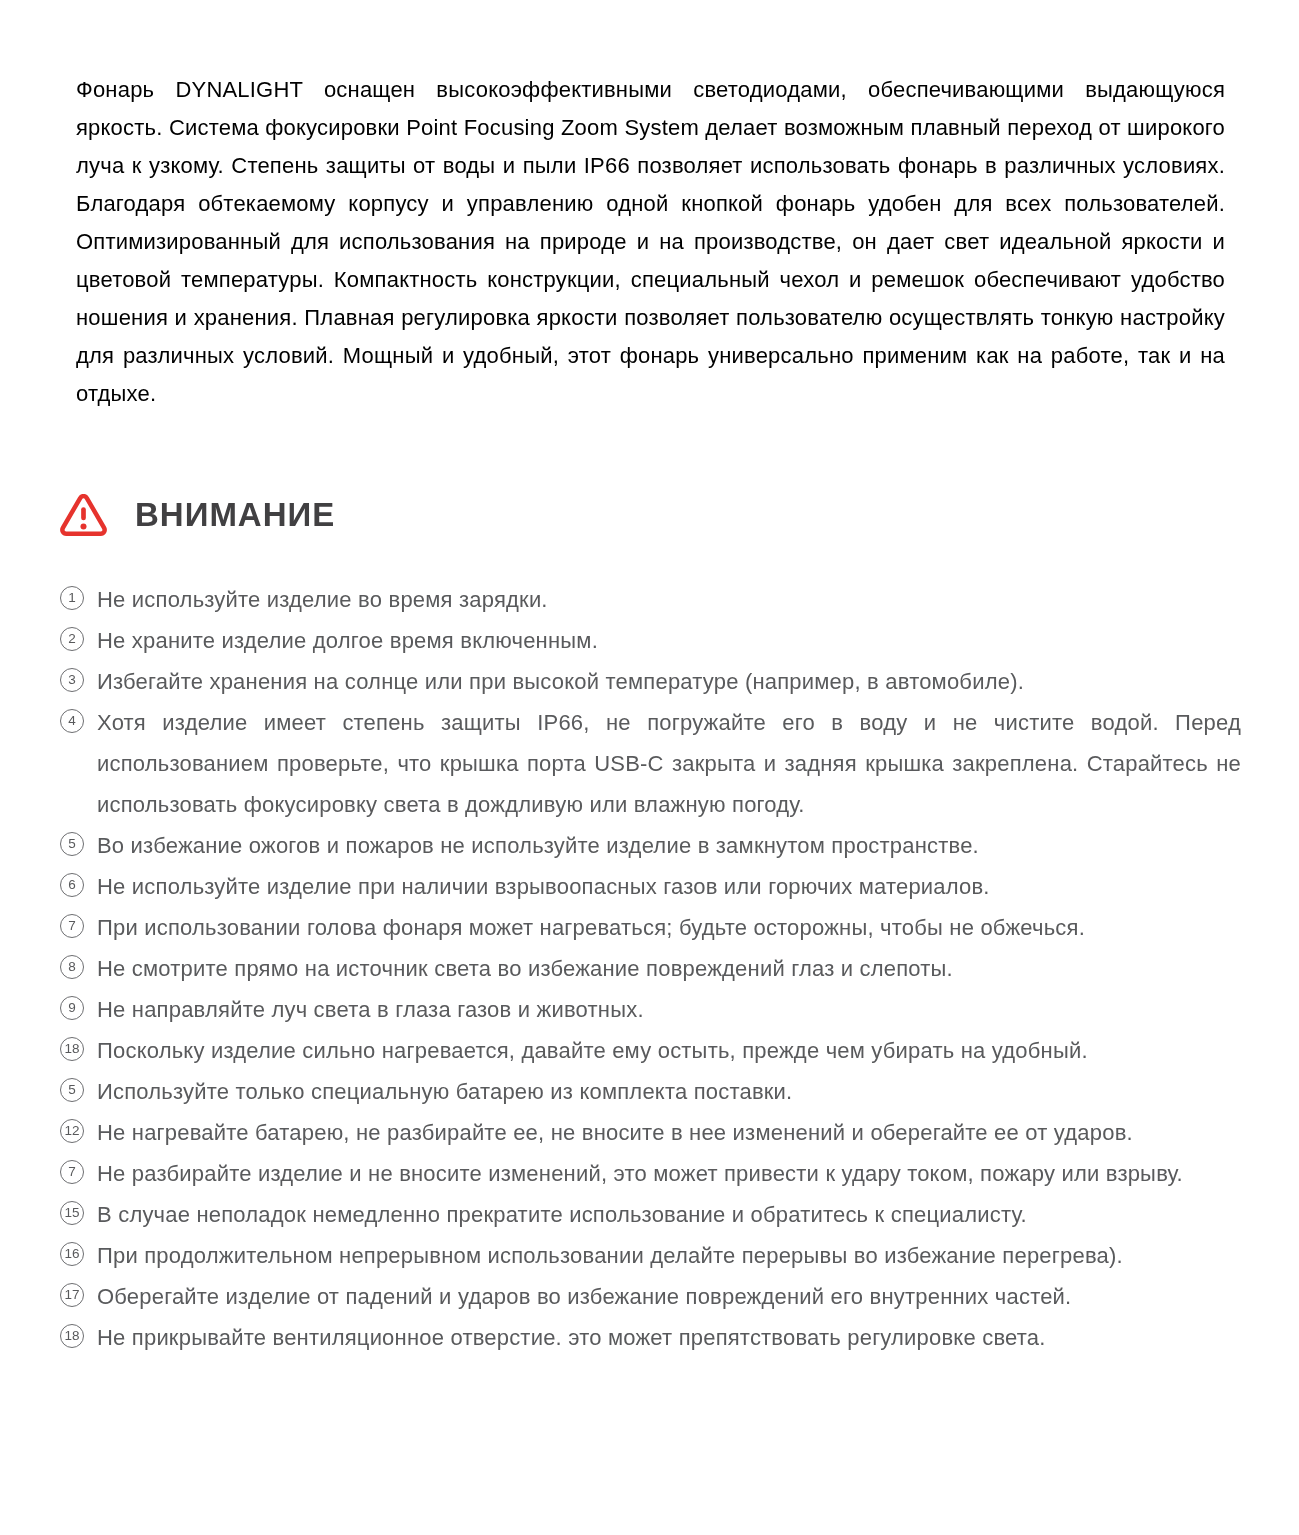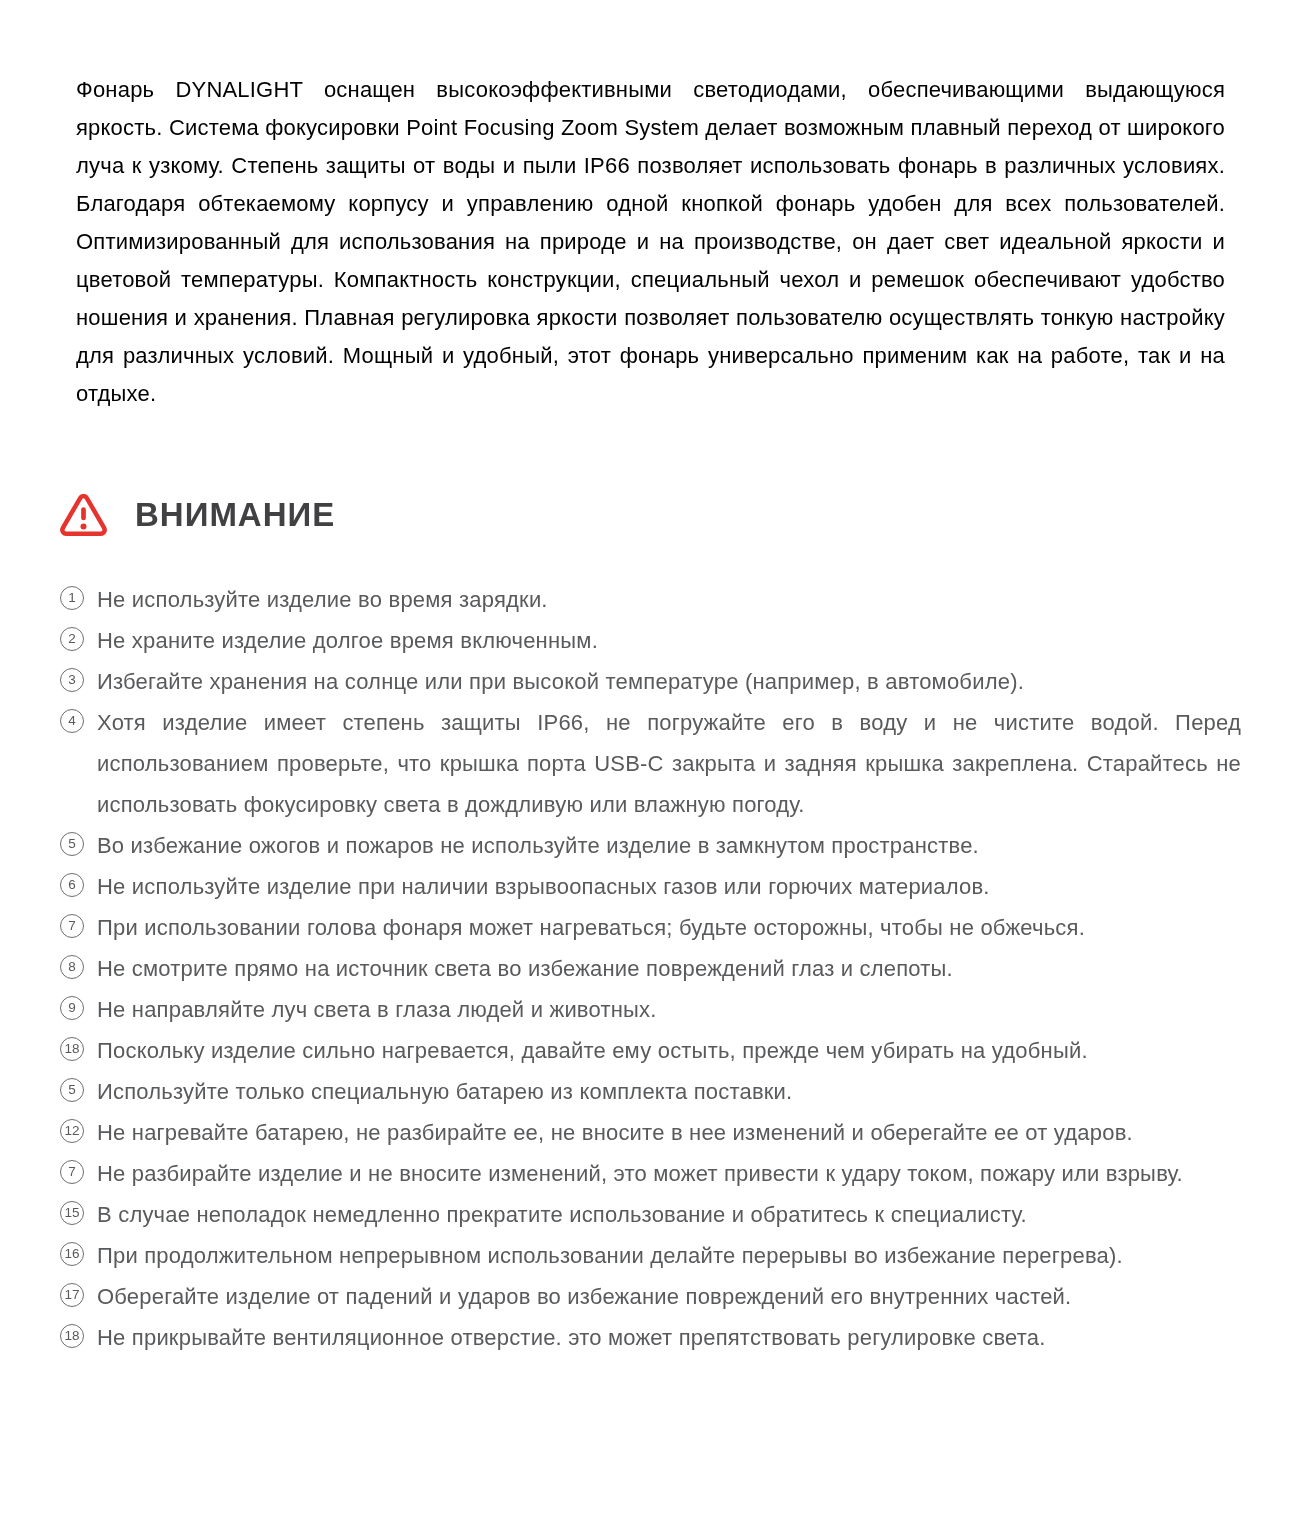--- a/index.html
+++ b/index.html
@@ -122,21 +122,21 @@
     <li class="warning-item">
       <span class="num-circle">7</span>
       <div class="item-text">При использовании голова фонаря может нагреваться; будьте осторожны, чтобы не обжечься.</div>
     </li>
     <li class="warning-item">
       <span class="num-circle">8</span>
       <div class="item-text">Не смотрите прямо на источник света во избежание повреждений глаз и слепоты.</div>
     </li>
     <li class="warning-item">
       <span class="num-circle">9</span>
-      <div class="item-text">Не направляйте луч света в глаза людей и животных.</div>
+      <div class="item-text">Не направляйте луч света в глаза газов и животных.</div>
     </li>
     <li class="warning-item">
       <span class="num-circle">18</span>
       <div class="item-text">Поскольку изделие сильно нагревается, давайте ему остыть, прежде чем убирать на удобный.</div>
     </li>
     <li class="warning-item">
       <span class="num-circle">5</span>
       <div class="item-text">Используйте только специальную батарею из комплекта поставки.</div>
     </li>
     <li class="warning-item">

